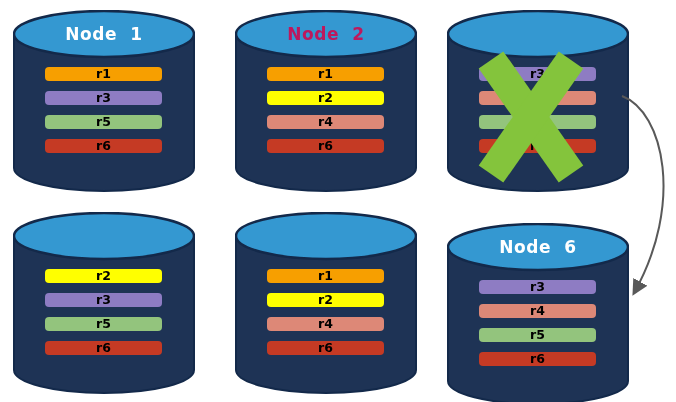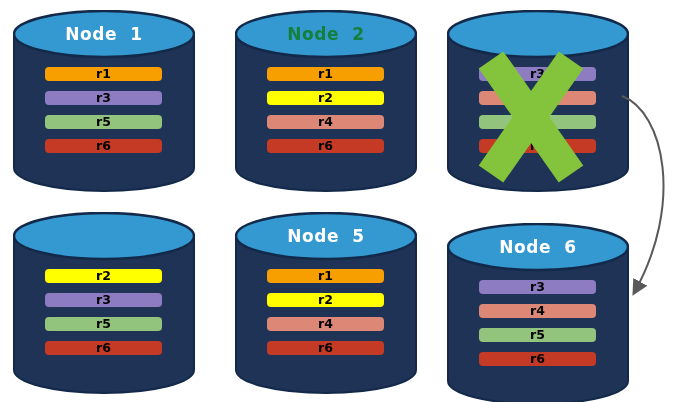--- a/index.html
+++ b/index.html
@@ -69,21 +69,21 @@
     <div class="bar bar-3" style="background: rgb(197, 58, 36);">
         <span style="color: rgb(0, 0, 0);">r6</span>
       </div>
   </div>
 
   <div class="node" style="left:235px; top:10px;">
     <svg class="cyl" viewBox="0 0 182 182">
       <path class="cyl-body" d="M1,24 L1,158 A90,23 0 0 0 181,158 L181,24 Z" stroke-width="2" fill="#1E3355" stroke="#13294A"></path>
       <ellipse class="cyl-top" cx="91" cy="24" rx="90" ry="23" stroke-width="2.5" fill="#3498D1" stroke="#13294A"></ellipse>
     </svg>
-    <div class="title" style="color: #15803d;">Node 2</div>
+    <div class="title" style="color: #be185d;">Node 2</div>
     <div class="bar bar-0" style="background: rgb(247, 159, 0);">
         <span style="color: rgb(0, 0, 0);">r1</span>
       </div>
     <div class="bar bar-1" style="background: rgb(255, 255, 0);">
         <span style="color: rgb(0, 0, 0);">r2</span>
       </div>
     <div class="bar bar-2" style="background: rgb(221, 136, 119);">
         <span style="color: rgb(0, 0, 0);">r4</span>
       </div>
     <div class="bar bar-3" style="background: rgb(197, 58, 36);">
@@ -131,21 +131,20 @@
     <div class="bar bar-3" style="background: rgb(197, 58, 36);">
         <span style="color: rgb(0, 0, 0);">r6</span>
       </div>
   </div>
 
   <div class="node" style="left:235px; top:212px;">
     <svg class="cyl" viewBox="0 0 182 182">
       <path class="cyl-body" d="M1,24 L1,158 A90,23 0 0 0 181,158 L181,24 Z" stroke-width="2" fill="#1E3355" stroke="#13294A"></path>
       <ellipse class="cyl-top" cx="91" cy="24" rx="90" ry="23" stroke-width="2.5" fill="#3498D1" stroke="#13294A"></ellipse>
     </svg>
-    <div class="title" style="color: rgb(255, 255, 255);">Node 5</div>
     <div class="bar bar-0" style="background: rgb(247, 159, 0);">
         <span style="color: rgb(0, 0, 0);">r1</span>
       </div>
     <div class="bar bar-1" style="background: rgb(255, 255, 0);">
         <span style="color: rgb(0, 0, 0);">r2</span>
       </div>
     <div class="bar bar-2" style="background: rgb(221, 136, 119);">
         <span style="color: rgb(0, 0, 0);">r4</span>
       </div>
     <div class="bar bar-3" style="background: rgb(197, 58, 36);">

